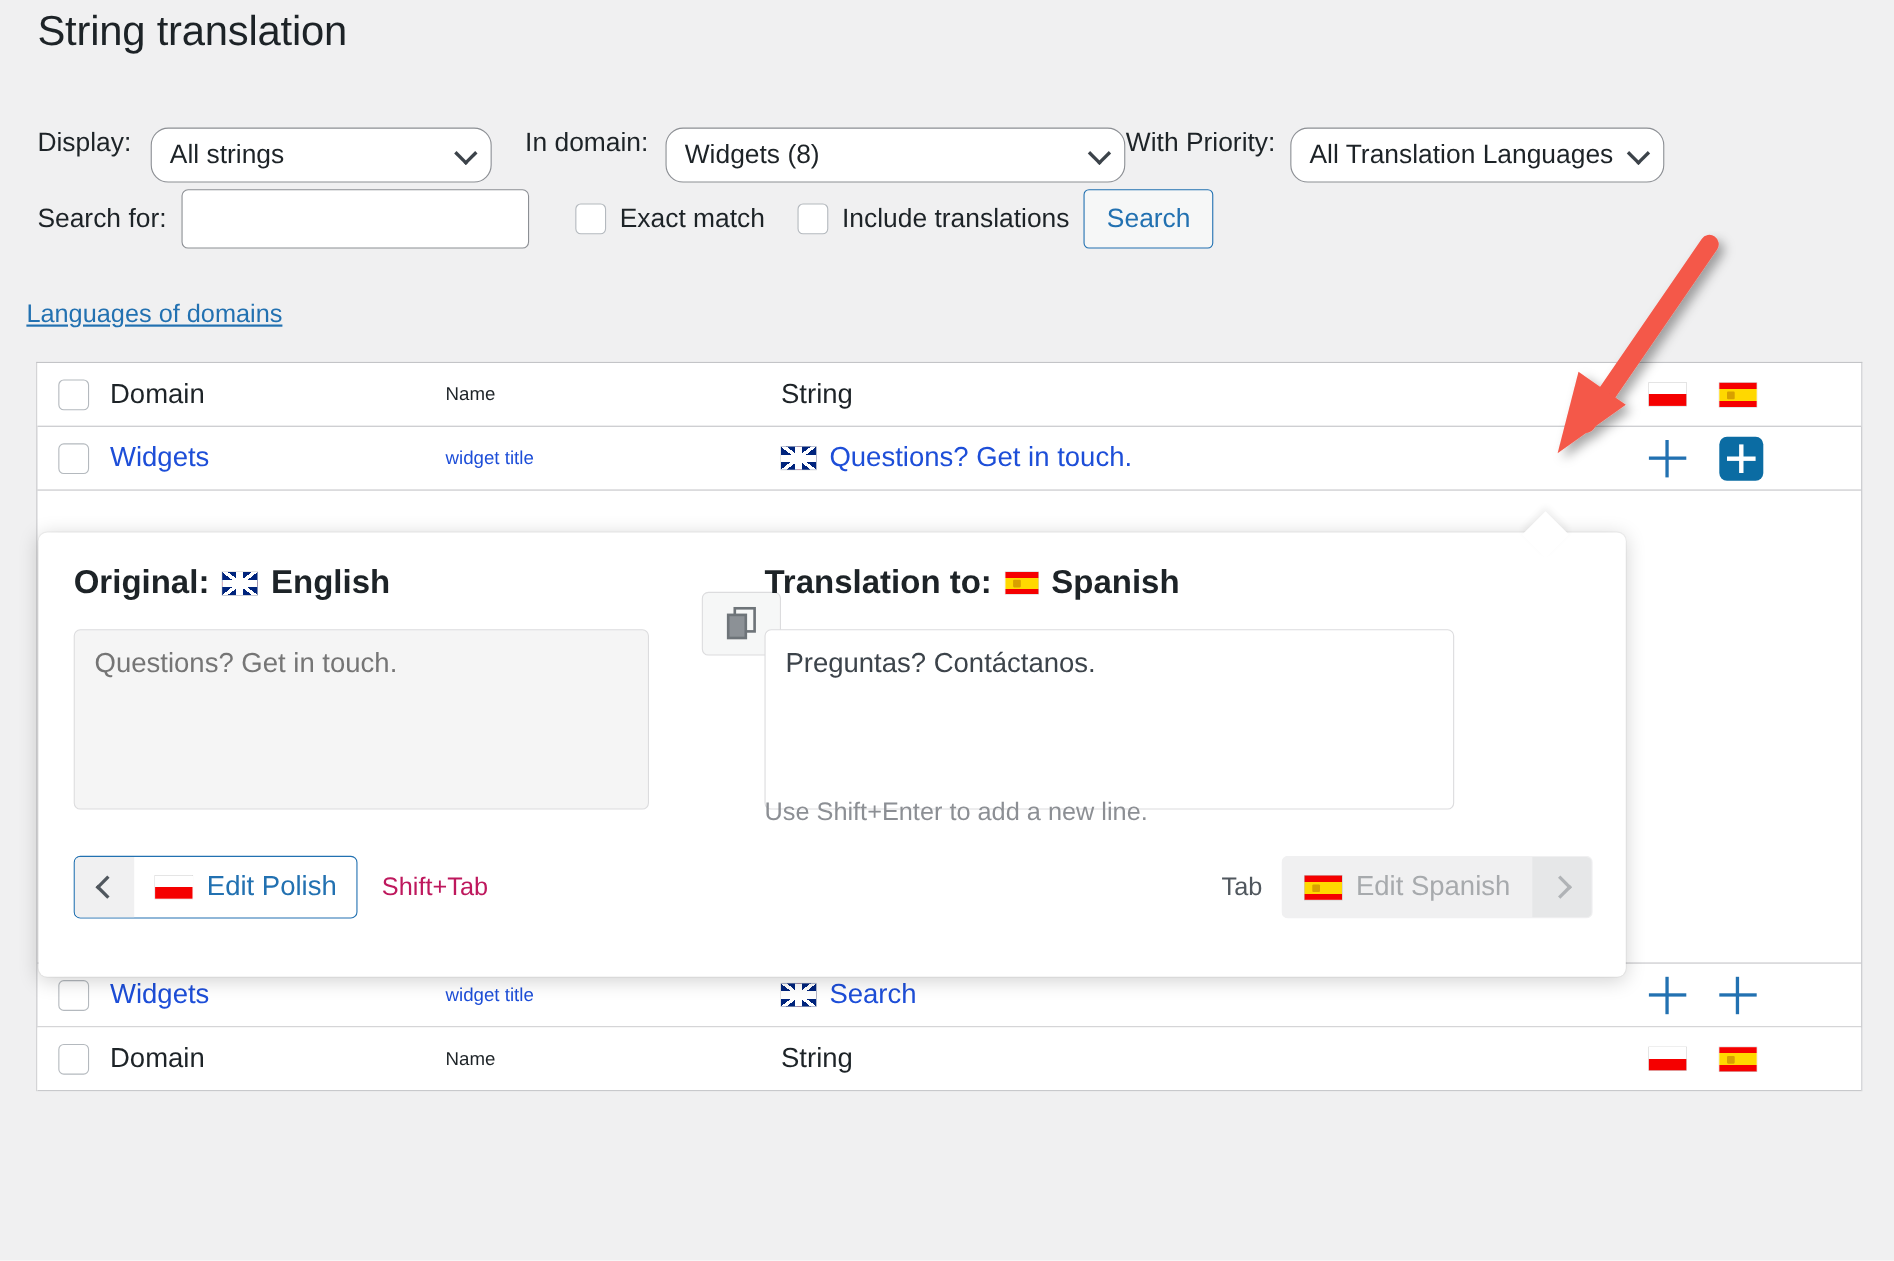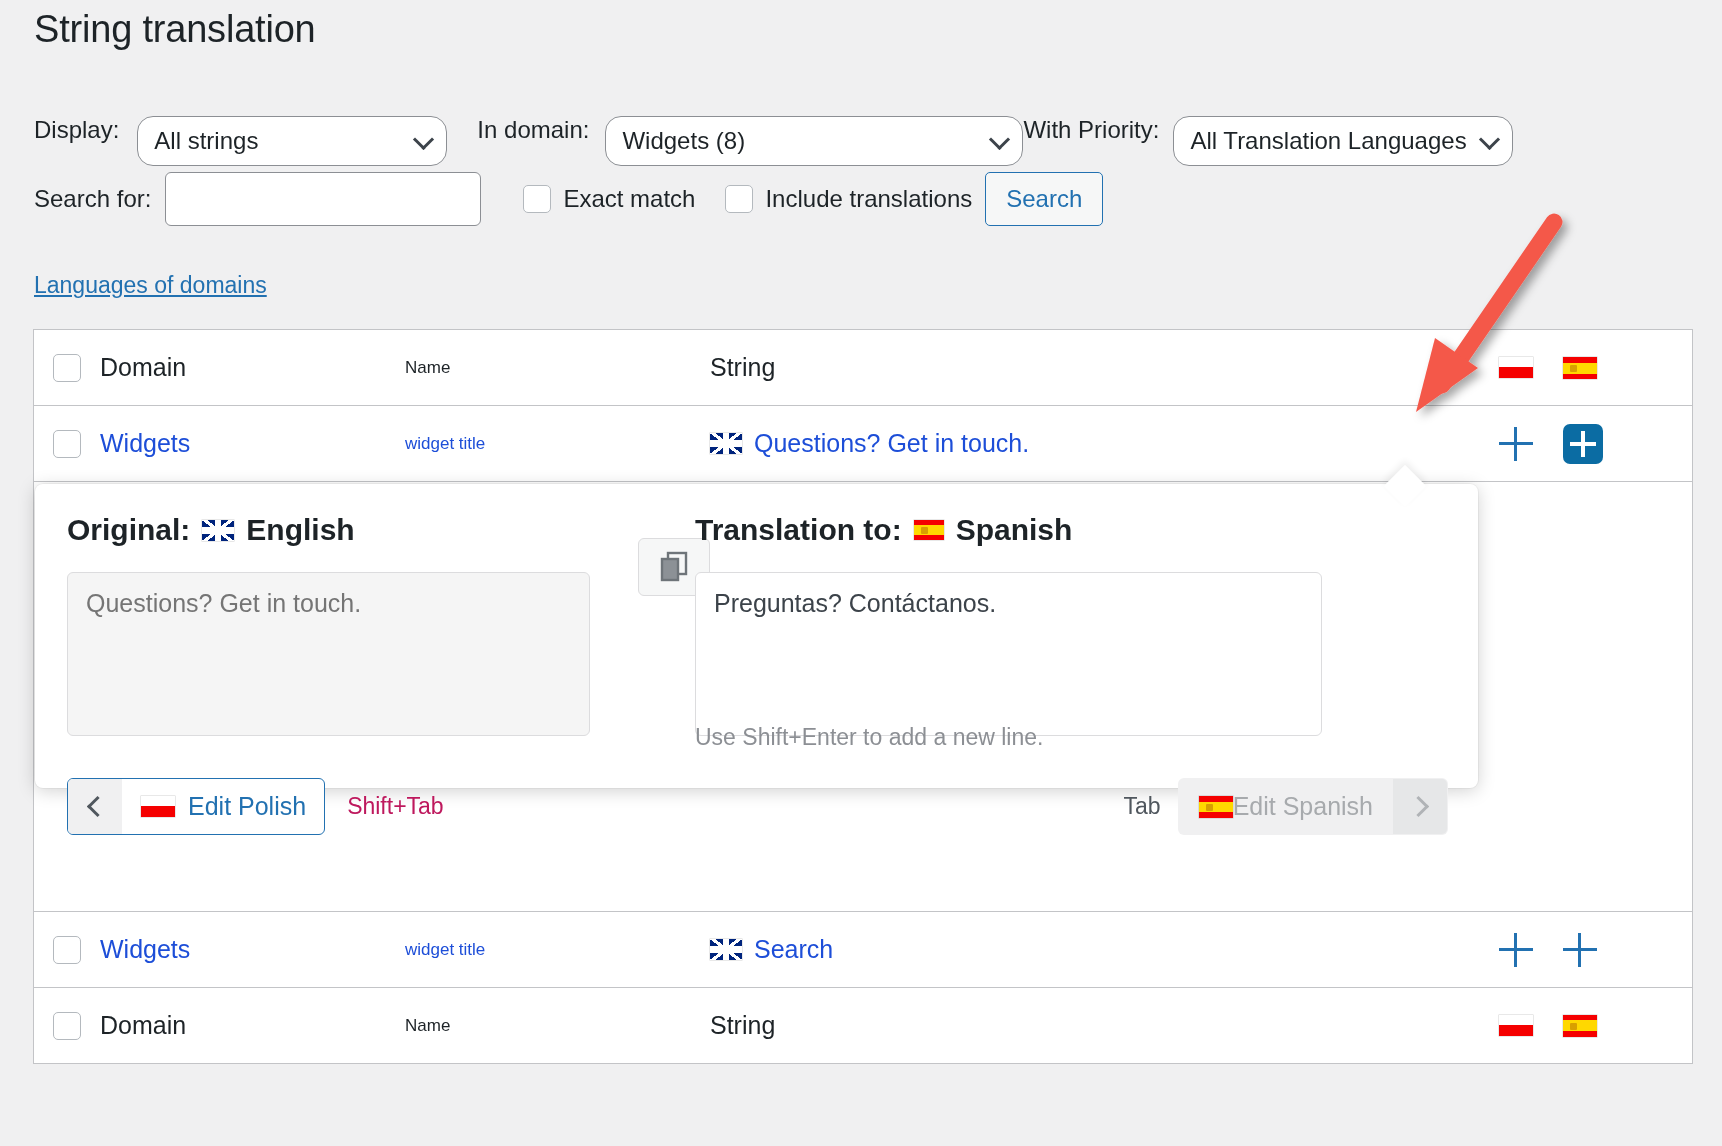--- a/index.html
+++ b/index.html
@@ -108,42 +108,42 @@
     color: #2271b1;
     font-size: 24px;
     font-family: "Liberation Sans", sans-serif;
     cursor: pointer;
     display: flex;
     align-items: center;
   }
 
   .langs-link {
     position: absolute;
-    left: 34px;
+    left: 24px;
     top: 272px;
     font-size: 23px;
     color: #2271b1;
     text-decoration: underline;
     cursor: pointer;
   }
 
   
   .table {
     position: absolute;
     left: 33px;
     top: 329px;
     width: 1660px;
     background: #fff;
     border: 1px solid #c3c4c7;
     border-bottom: none;
   }
   .trow {
     display: flex;
     align-items: center;
-    height: 76px;
+    height: 58px;
     border-bottom: 1px solid #c3c4c7;
     position: relative;
   }
   .trow.header { background: #fff; }
   .c-check { width: 66px; display: flex; justify-content: center; align-items: center; flex: 0 0 auto; }
   .c-domain { width: 305px; font-size: 25px; flex: 0 0 auto; }
   .c-name   { width: 305px; font-size: 17px; flex: 0 0 auto; }
   .c-string { flex: 1 1 auto; font-size: 25px; display: flex; align-items: center; }
   .c-flags  { width: 205px; display: flex; align-items: center; gap: 30px; justify-content: flex-start; flex: 0 0 auto; padding-left: 12px;}
   .hdr-txt { font-weight: 400; color: #1d2327; }
@@ -192,21 +192,21 @@
   .plus-filled::before, .plus-filled::after { content:""; position:absolute; background:#fff; }
   .plus-filled::before { left: 7px; top: 18px; width: 26px; height: 4px; }
   .plus-filled::after  { top: 7px; left: 18px; height: 26px; width: 4px; }
 
   
   .popup {
     position: absolute;
     left: 35px;
     top: 484px;
     width: 1443px;
-    height: 304px;
+    height: 404px;
     background: #fff;
     border-radius: 8px;
     box-shadow: 0 3px 18px rgba(0,0,0,0.18), 0 0 0 1px rgba(0,0,0,0.04);
     z-index: 20;
   }
   .popup-tail {
     position: absolute;
     right: 58px;
     top: -13px;
     width: 30px;
@@ -312,21 +312,21 @@
     display: flex;
     align-items: center;
     border: 1px solid transparent;
     border-radius: 6px;
     background: #f0f0f1;
     cursor: default;
     overflow: hidden;
     margin-left: 17px;
   }
   .btn-next .lbl {
-    display: flex; align-items: center; 
+    display: flex; align-items: center; gap: 13px;
     padding: 0 20px 0 20px;
     font-size: 25px; color: #a7aaad;
   }
   .btn-next .arrowcell {
     width: 54px; height: 100%;
     background: #e6e7e8;
     display: flex; align-items: center; justify-content: center;
   }
   .chev-r {
     width: 15px; height: 15px;

